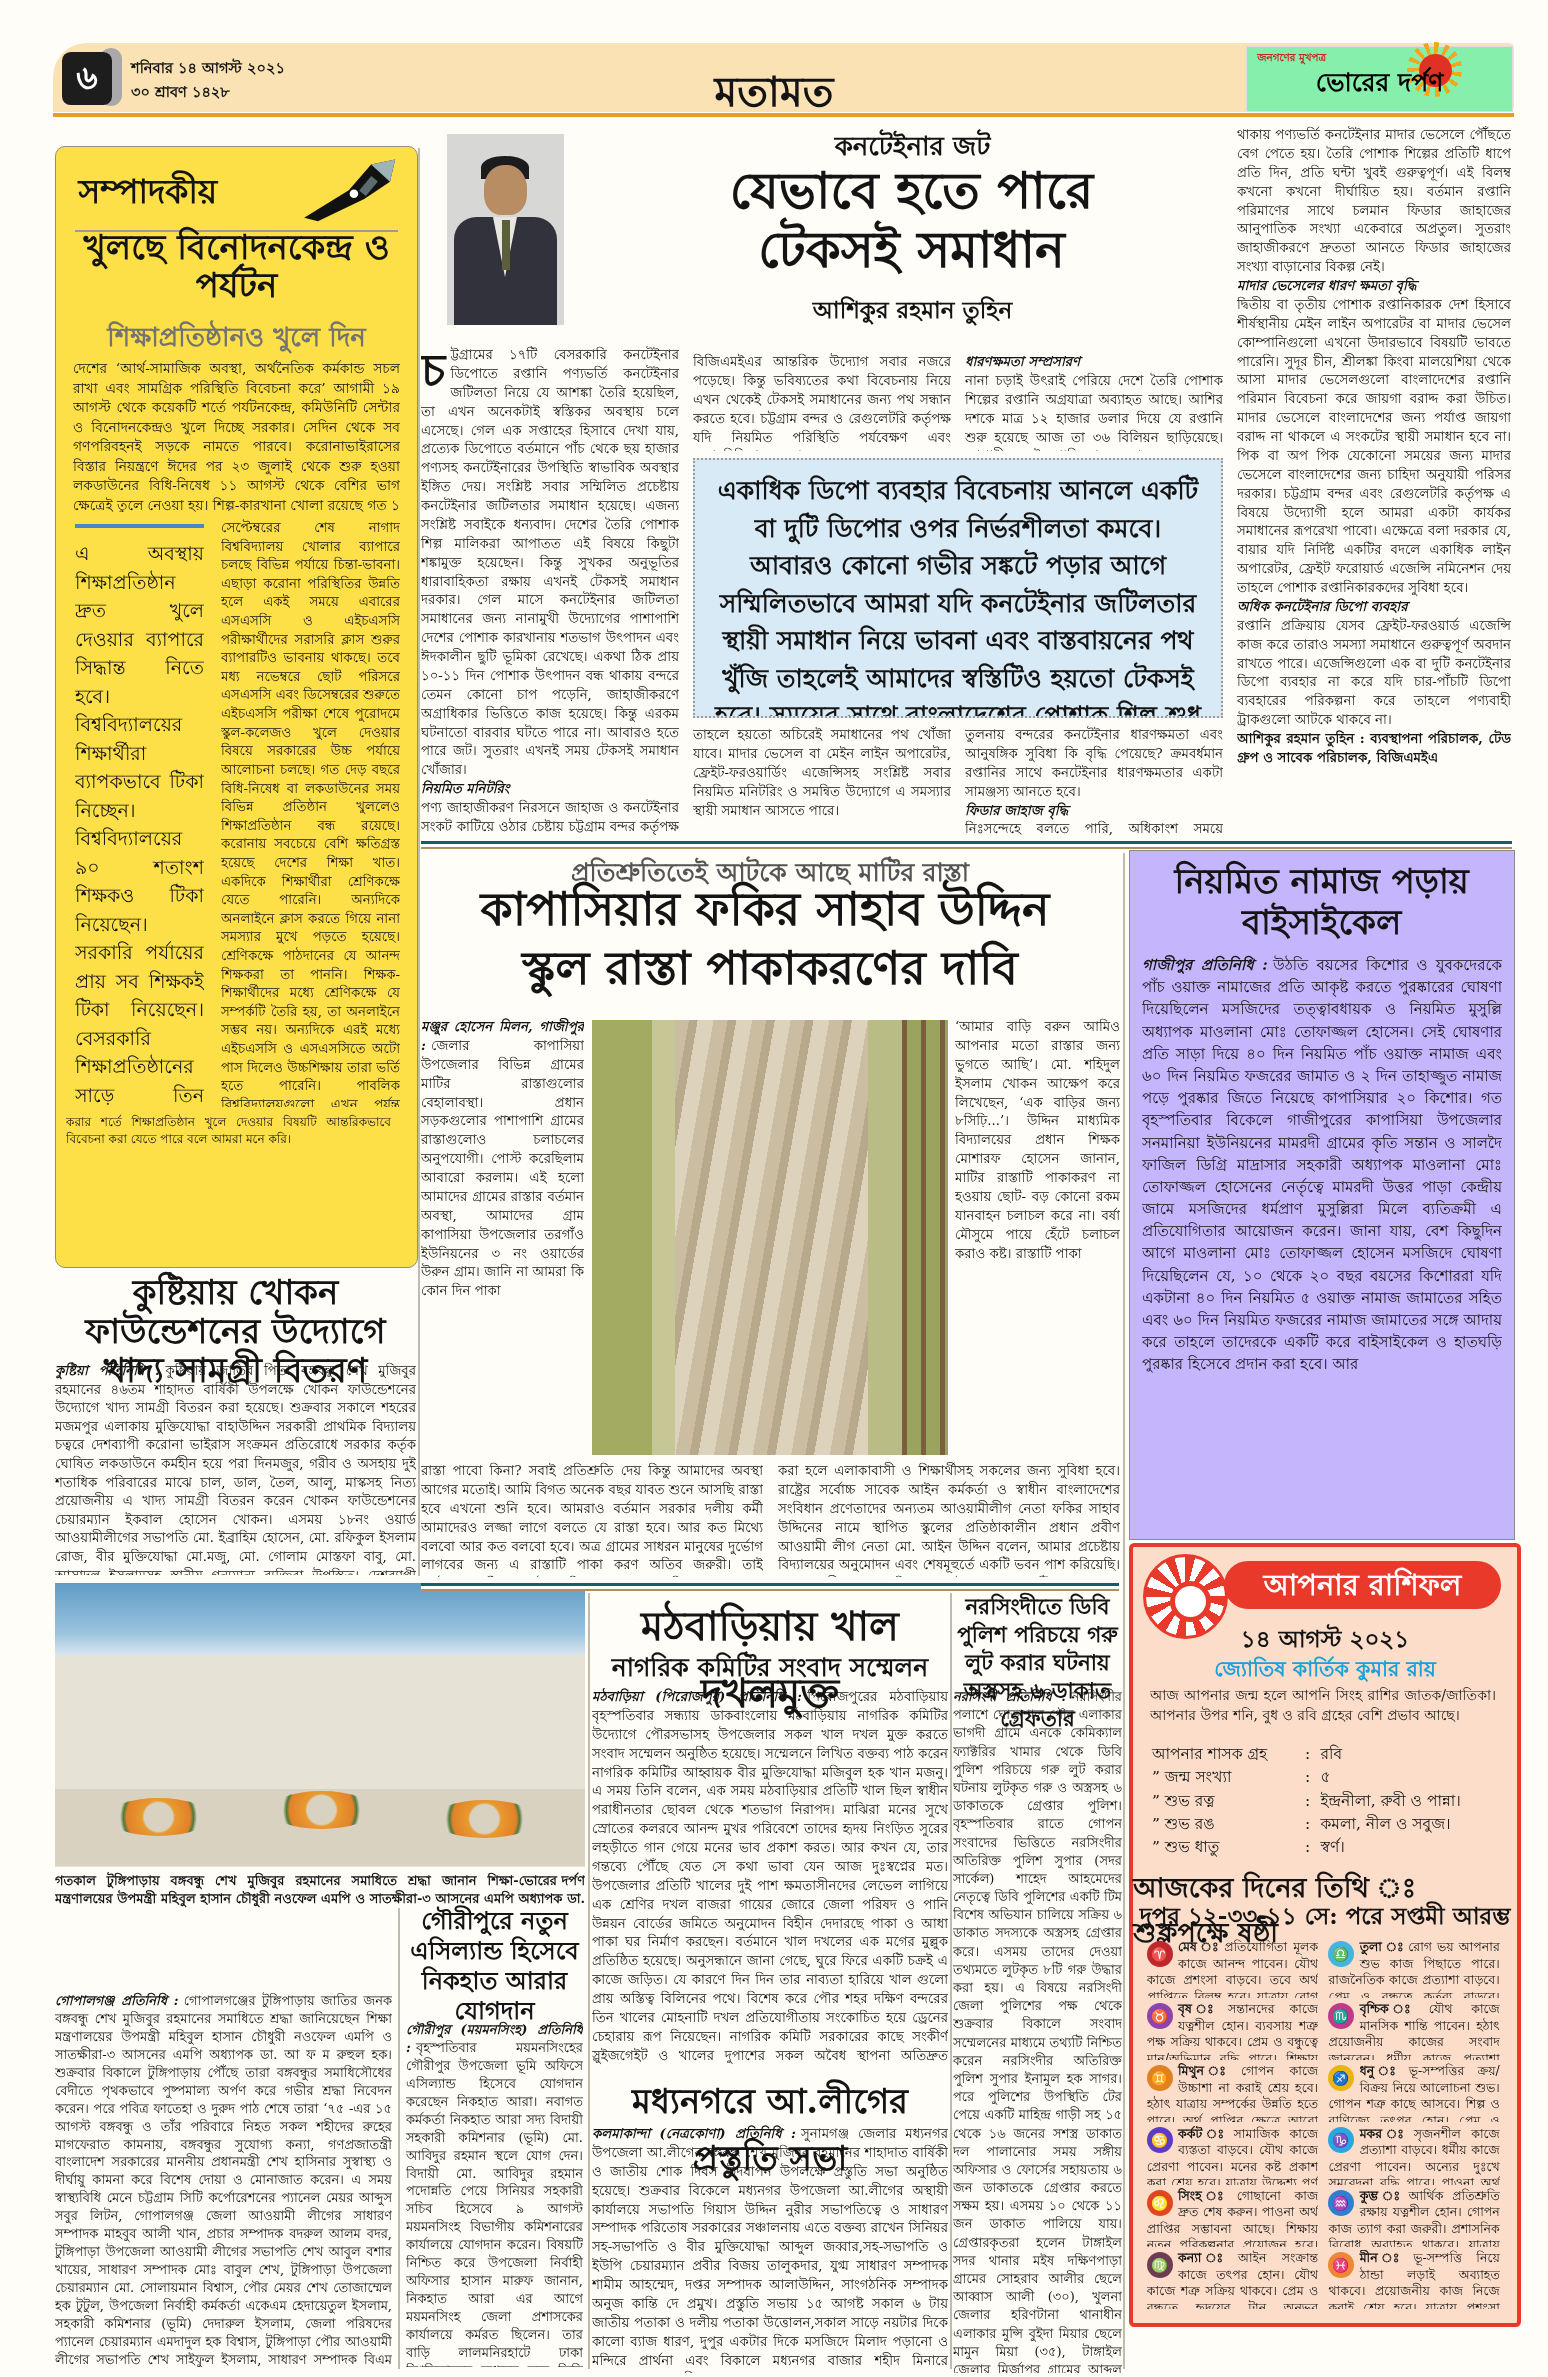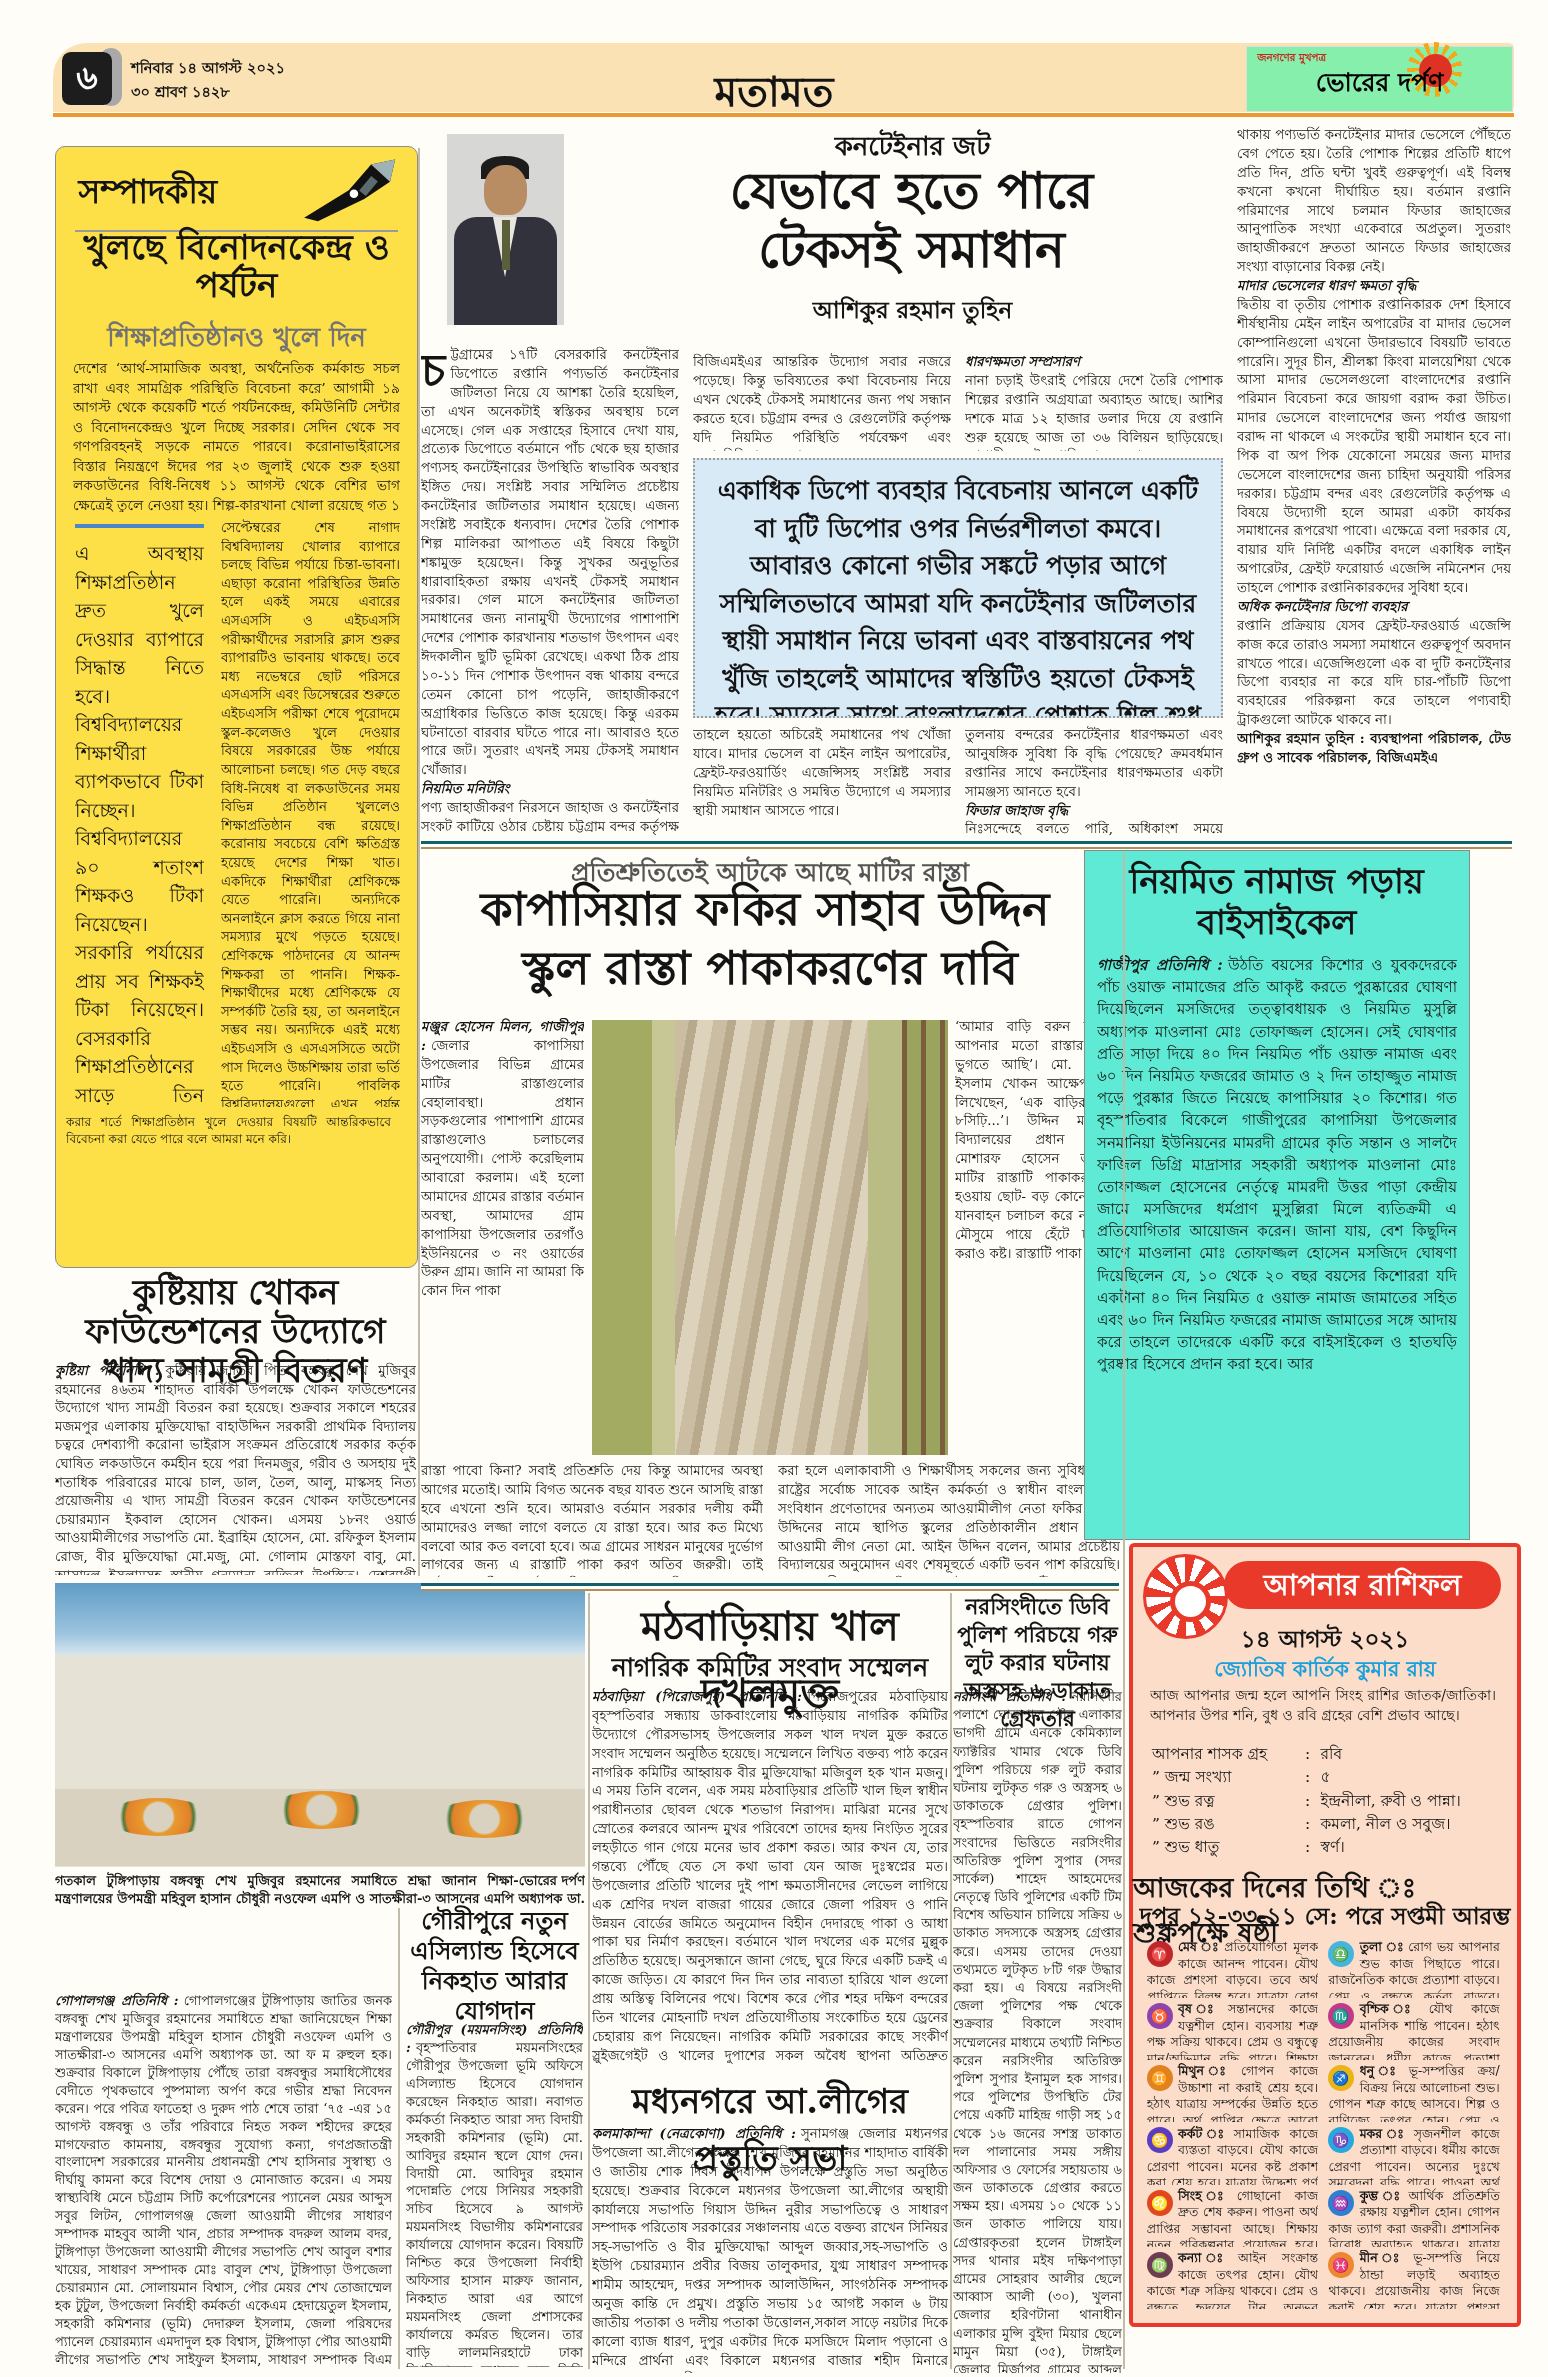--- a/index.html
+++ b/index.html
@@ -74,21 +74,21 @@
      background:repeating-linear-gradient(100deg,#cbbda1 0 13.8px,#b8a98c 13.8px 22.4px,#ddd2bb 22.4px 38px)}
   #k-fence{position:absolute;right:0;top:0;width:46px;height:100%;
      background:repeating-linear-gradient(90deg,#7b5f3c 0 5.2px,rgba(0,0,0,0) 5.2px 19px)}
   .kcol{position:absolute;font-size:13.3px;line-height:1.42;overflow:hidden}
   #k-cl{left:421px;top:1018px;width:163px;height:434px}
   #k-cr{left:955px;top:1018px;width:165px;height:434px}
   #k-ca{left:421px;top:1462px;width:342px;height:115px}
   #k-cb{left:778px;top:1462px;width:342px;height:115px}
 
   
-  #n-box{left:1084px;top:850px;width:384px;height:688px;border:1.7px solid #8a8a8a;background:#5eead4}
+  #n-box{left:1129px;top:850px;width:384px;height:688px;border:1.7px solid #8a8a8a;background:#c4b5fd}
   #n-h{position:absolute;left:5.2px;top:10.3px;width:373px;font-size:34px;font-weight:bold;text-align:center;line-height:1.2}
   #n-body{position:absolute;left:12px;top:103px;width:360px;height:571px;font-size:15px;line-height:1.48;overflow:hidden;text-align:justify}
 
   
   #ku-h{left:55px;top:1273px;width:361px;font-size:34px;font-weight:bold;text-align:center;line-height:1.15}
   #ku-body{left:55px;top:1362px;width:361px;height:213px;font-size:13.3px;line-height:1.4;overflow:hidden}
 
   
   #t-photo{left:55px;top:1583px;width:530px;height:284px;overflow:hidden;background:#e6e2d6}
   #t-tent{position:absolute;left:0;top:0;width:100%;height:72px;background:linear-gradient(180deg,#5f9cc6,#9cc4de 70%,#d8e6ee)}

